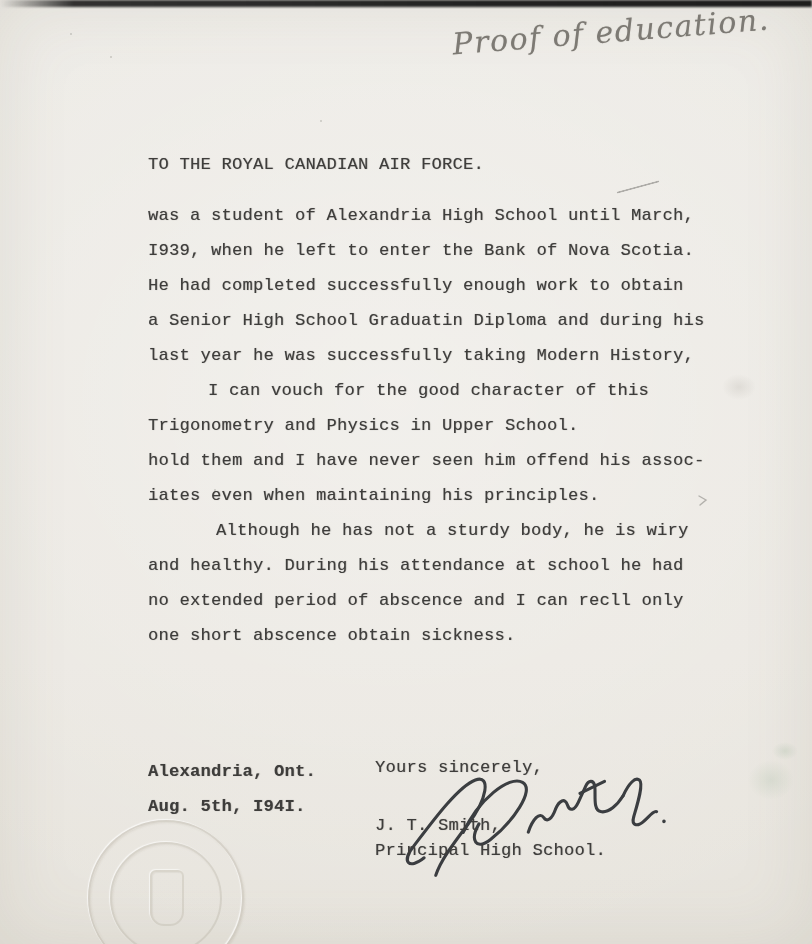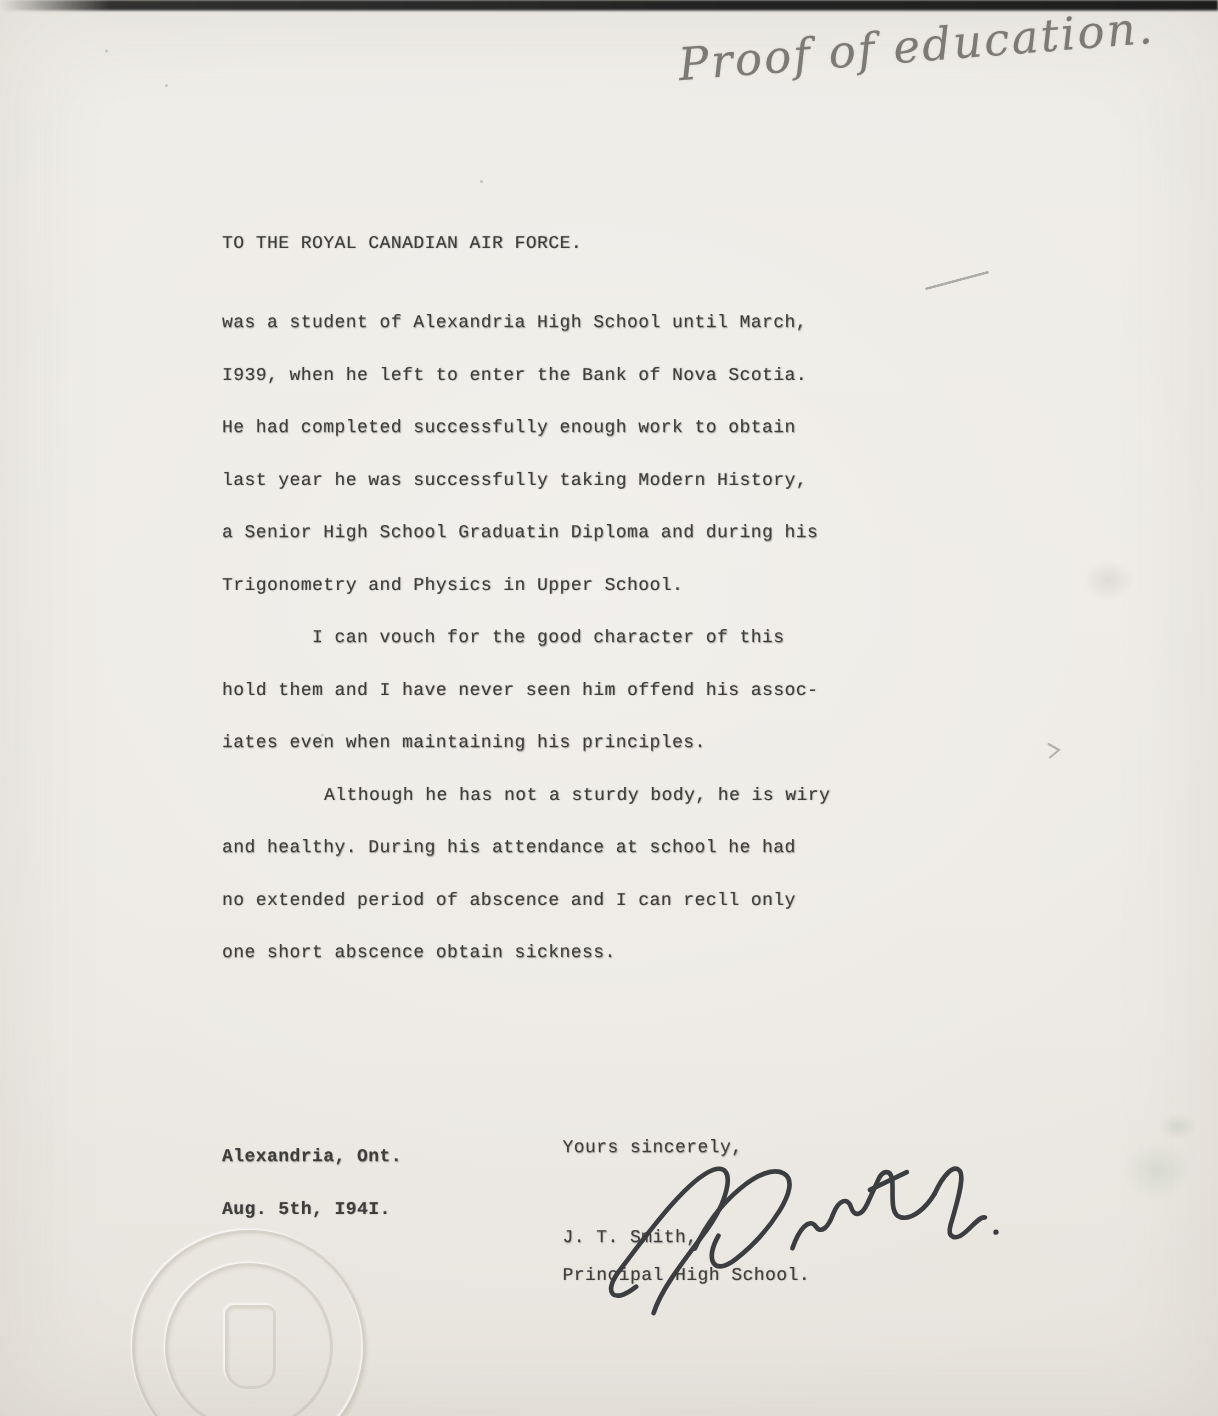--- a/index.html
+++ b/index.html
@@ -16,21 +16,21 @@
   }
   
   .top-edge {
     position:absolute; top:0; left:0; right:0; height:7px;
     background:linear-gradient(90deg, rgba(18,18,18,0) 0%, rgba(18,18,18,0.85) 9%, rgba(18,18,18,0.92) 60%, rgba(18,18,18,0.95) 100%);
     filter:blur(0.8px);
   }
   .typed {
     position:absolute;
     color:#3e3d3b;
-    font-size:12px;
+    font-size:17px;
     letter-spacing:0.3px;
     text-shadow:0.4px 0.4px 0.8px rgba(62,61,59,0.55);
     white-space:nowrap;
   }
   .salutation { left:148px; top:155px; }
   .body-block { left:148px; top:198px; line-height:35px; }
   .line { height:35px; }
   .ind-1 { padding-left:52px; }
   .ind-2 { padding-left:60px; }
   .ind-3 { padding-left:68px; }
@@ -106,24 +106,24 @@
   <div class="annotation">Proof of education.</div>
 
   <div class="typed salutation">TO THE ROYAL CANADIAN AIR FORCE.</div>
 
   <div class="pencil-slash"></div>
 
   <div class="typed body-block">
     <div class="line">was a student of Alexandria High School until March,</div>
     <div class="line">I939, when he left to enter the Bank of Nova Scotia.</div>
     <div class="line">He had completed successfully enough work to obtain</div>
+    <div class="line">a Senior High School Graduatin Diploma and during his</div>
     <div class="line">last year he was successfully taking Modern History,</div>
-    <div class="line">a Senior High School Graduatin Diploma and during his</div>
+    <div class="line ind-2">I can vouch for the good character of this</div>
     <div class="line">Trigonometry and Physics in Upper School.</div>
-    <div class="line ind-2">I can vouch for the good character of this</div>
     <div class="line">hold them and I have never seen him offend his assoc-</div>
     <div class="line">iates even when maintaining his principles.</div>
     <div class="line ind-3">Although he has not a sturdy body, he is wiry</div>
     <div class="line">and healthy. During his attendance at school he had</div>
     <div class="line">no extended period of abscence and I can recll only</div>
     <div class="line">one short abscence obtain sickness.</div>
   </div>
 
   <svg class="pencil-tick" width="12" height="14" viewBox="0 0 12 14">
     <path d="M2,3 L9,7 L3,12" fill="none" stroke="rgba(120,118,114,0.5)" stroke-width="1.4" stroke-linecap="round"></path>

